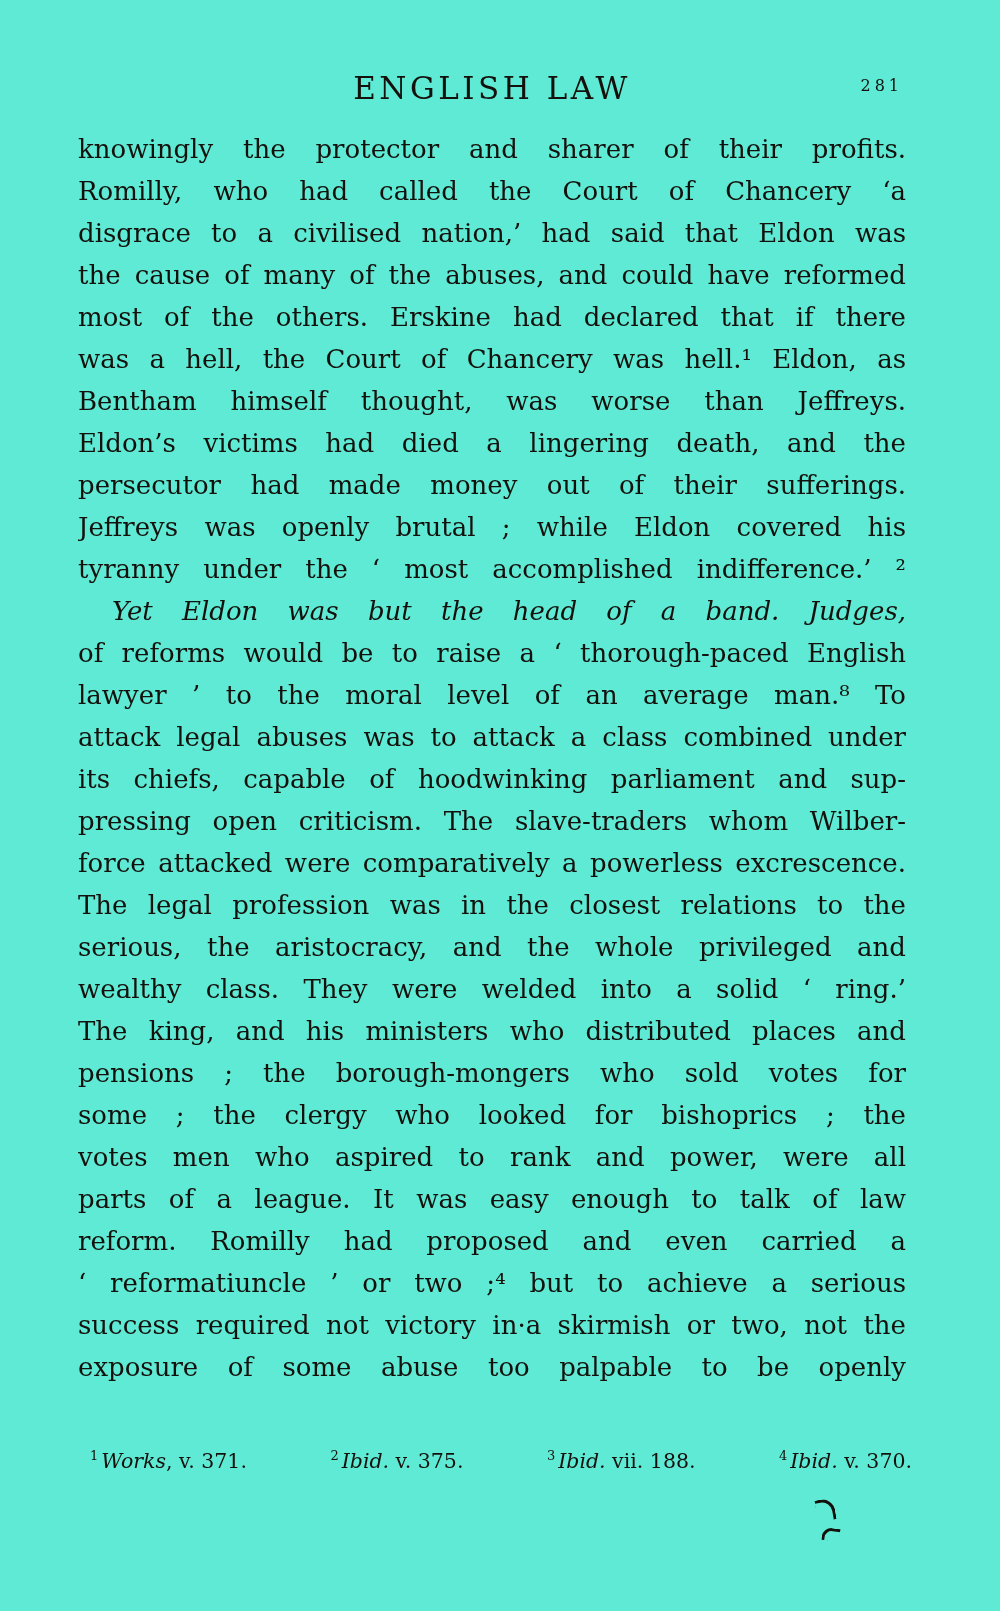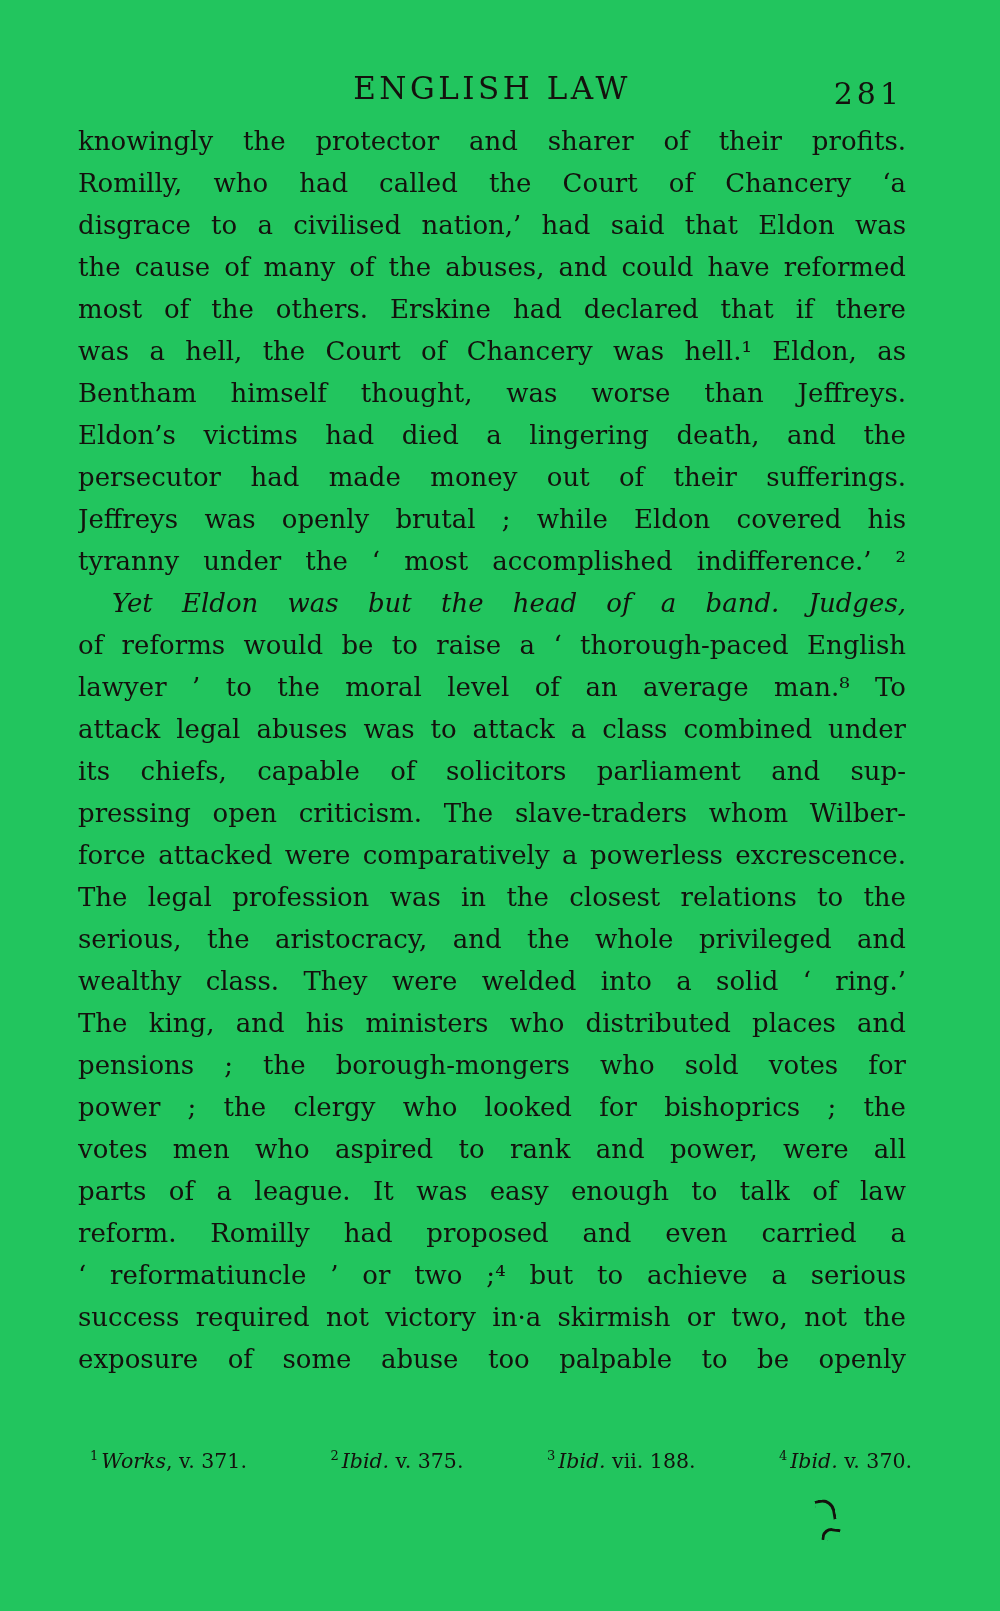--- a/index.html
+++ b/index.html
@@ -1,45 +1,45 @@
 <!DOCTYPE html>
 <html><head>
 <meta charset="utf-8">
 <style>
   html, body { margin: 0; padding: 0; background: #ffffff; }
   .page {
     position: relative;
     width: 1000px;
     height: 1611px;
-    background: #22c55e;
+    background: #5eead4;
     color: #14110d;
     font-family: "DejaVu Serif", "Liberation Serif", serif;
     overflow: hidden;
   }
   .running-title {
     position: absolute;
     top: 70px;
     left: 78px;
     width: 828px;
     text-align: center;
     font-size: 31px;
     letter-spacing: 3.5px;
     white-space: nowrap;
   }
   .page-number {
     position: absolute;
     top: 76px;
     right: 97px;
-    font-size: 30px;
+    font-size: 16px;
     letter-spacing: 4px;
     text-align: center;
   }
   .body-text {
     position: absolute;
-    top: 120px;
+    top: 128px;
     left: 78px;
     width: 828px;
   }
   .line {
     height: 42px;
     line-height: 42px;
     font-size: 26px;
     word-spacing: 2px;
     text-align: justify;
     text-align-last: justify;
@@ -97,29 +97,29 @@
       <div class="line">was a hell, the Court of Chancery was hell.¹ Eldon, as</div>
       <div class="line">Bentham himself thought, was worse than Jeffreys.</div>
       <div class="line">Eldon’s victims had died a lingering death, and the</div>
       <div class="line">persecutor had made money out of their sufferings.</div>
       <div class="line">Jeffreys was openly brutal ; while Eldon covered his</div>
       <div class="line">tyranny under the ‘ most accomplished indifference.’ ²</div>
       <div class="line indent">Yet Eldon was but the head of a band. Judges,</div>
       <div class="line">of reforms would be to raise a ‘ thorough-paced English</div>
       <div class="line">lawyer ’ to the moral level of an average man.⁸ To</div>
       <div class="line">attack legal abuses was to attack a class combined under</div>
-      <div class="line">its chiefs, capable of solicitors parliament and sup-</div>
+      <div class="line">its chiefs, capable of hoodwinking parliament and sup-</div>
       <div class="line">pressing open criticism. The slave-traders whom Wilber-</div>
       <div class="line">force attacked were comparatively a powerless excrescence.</div>
       <div class="line">The legal profession was in the closest relations to the</div>
       <div class="line">serious, the aristocracy, and the whole privileged and</div>
       <div class="line">wealthy class. They were welded into a solid ‘ ring.’</div>
       <div class="line">The king, and his ministers who distributed places and</div>
       <div class="line">pensions ; the borough-mongers who sold votes for</div>
-      <div class="line">power ; the clergy who looked for bishoprics ; the</div>
+      <div class="line">some ; the clergy who looked for bishoprics ; the</div>
       <div class="line">votes men who aspired to rank and power, were all</div>
       <div class="line">parts of a league. It was easy enough to talk of law</div>
       <div class="line">reform. Romilly had proposed and even carried a</div>
       <div class="line">‘ reformatiuncle ’ or two ;⁴ but to achieve a serious</div>
       <div class="line">success required not victory in·a skirmish or two, not the</div>
       <div class="line">exposure of some abuse too palpable to be openly</div>
     </div>
 
   <div class="footnotes" id="footnotes">
       <span class="footnote"><sup>1</sup><i>Works</i><span>, v. 371.</span></span>

